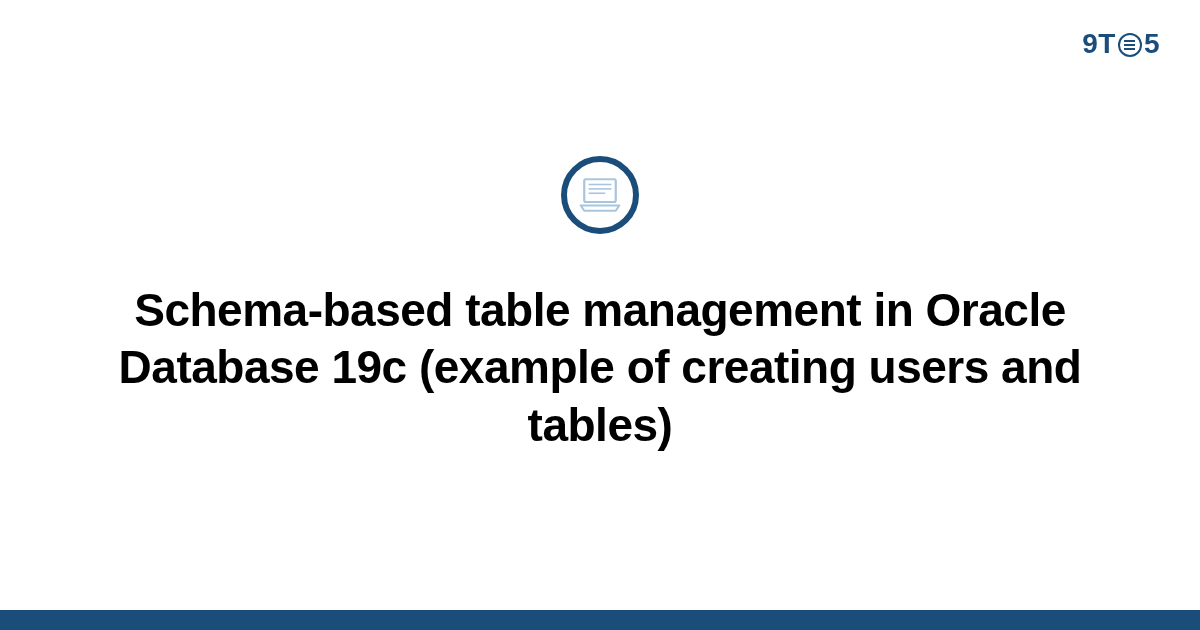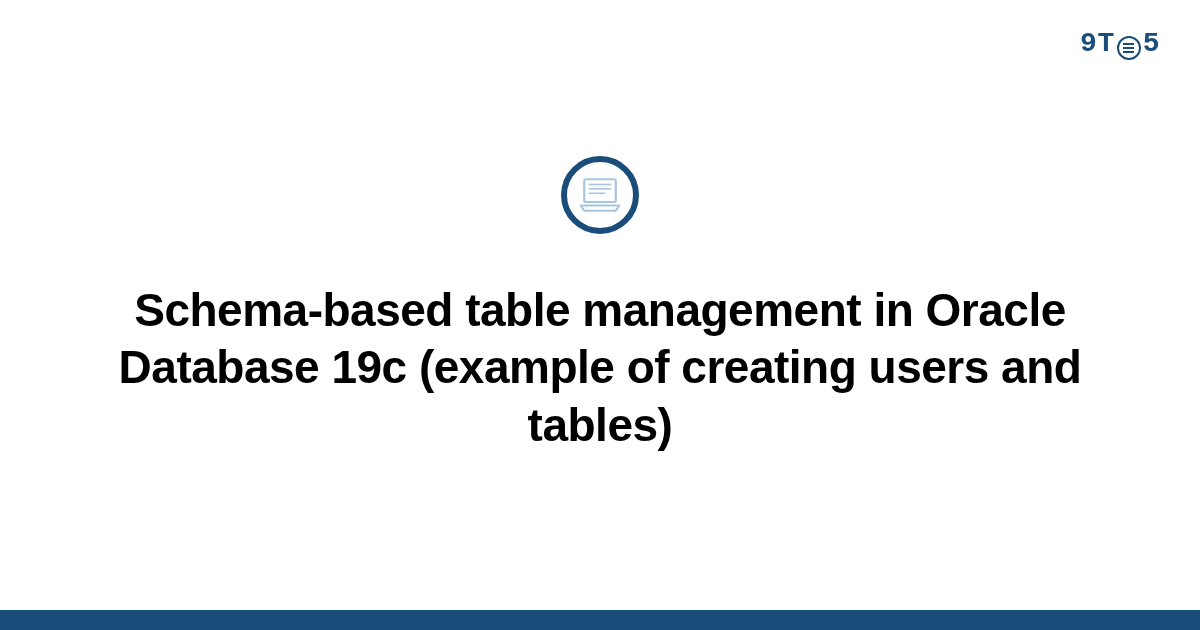--- a/index.html
+++ b/index.html
@@ -24,22 +24,21 @@
       display: flex;
       align-items: center;
     }
     
     .logo {
       font-size: 28px;
       font-weight: 700;
       letter-spacing: 0.5px;
       color: #1a4d7a;
       display: flex;
-      align-items: flex-end;
-      font-family: Liberation Mono, monospace;
+      align-items: center;
     }
     
     .logo-first {
       color: #1a4d7a;
     }
     
     .logo-circle {
       display: inline-flex;
       align-items: center;
       justify-content: center;

